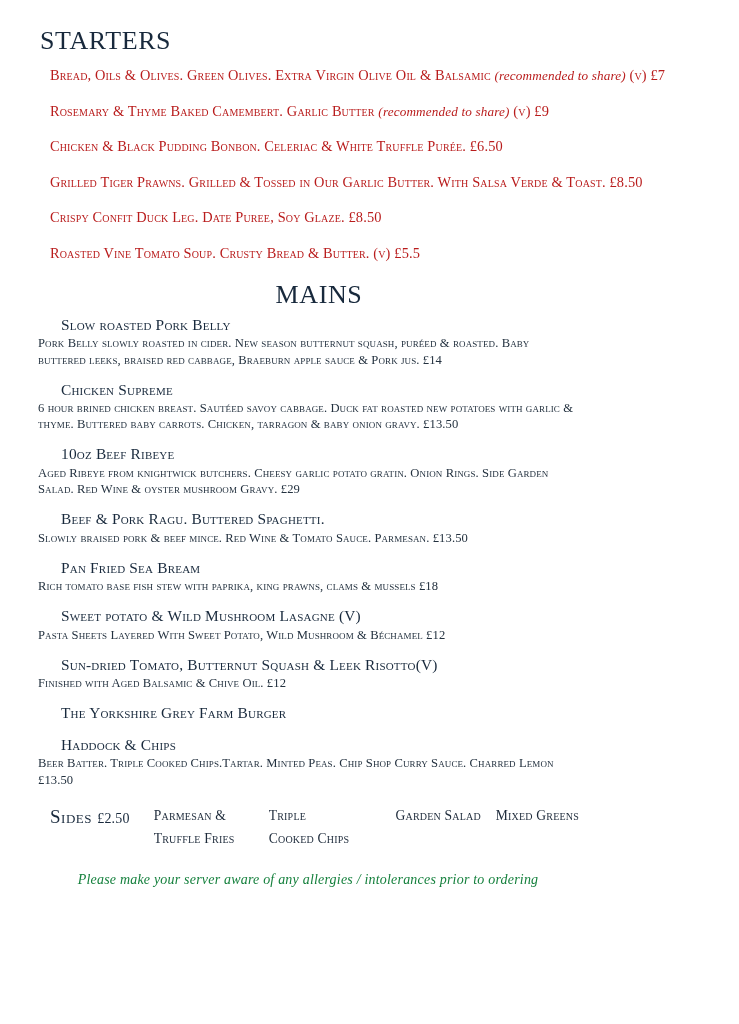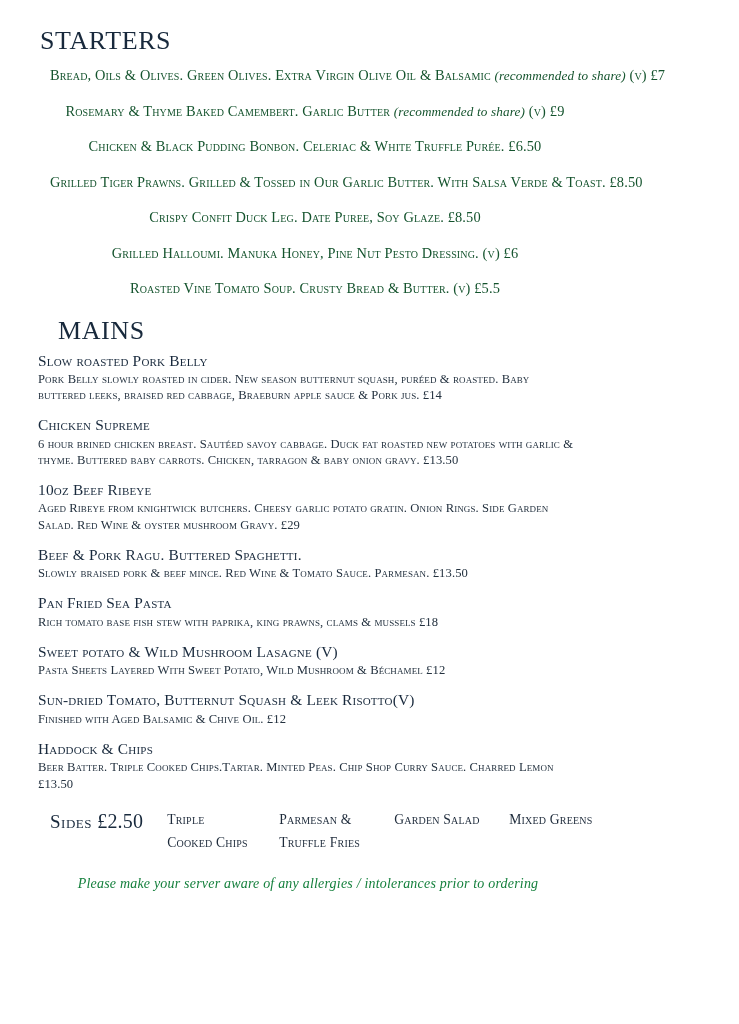--- a/index.html
+++ b/index.html
@@ -27,37 +27,36 @@
     font-family: "Liberation Serif", serif;
     font-size: 26px;
     letter-spacing: 0.6px;
     color: #18293c;
     margin: 0 0 4px 4px;
     font-weight: normal;
     font-variant: small-caps;
     text-transform: uppercase;
   }
   #starters-title { margin-top: 8px; }
-  #mains-title { margin-top: 18px; margin-left: 22px; }
+  #mains-title { margin-top: 18px; margin-left: 22px; text-align: center; }
 
   
   .starters-list {
     margin: 10px 0 0 0;
     padding: 0;
     list-style: none;
   }
   .starter-item {
     font-size: 14.4px;
-    color: #14532d;
+    color: #b91c1c;
     margin: 0 0 17px 14px;
     line-height: 1.25;
     font-variant: small-caps;
     letter-spacing: 0.15px;
     white-space: nowrap;
-    text-align: center;
   }
   .starter-item .note {
     font-style: italic;
     font-variant: normal;
     font-size: 13.2px;
   }
 
   
   .mains-list {
     margin: 6px 0 0 0;
@@ -67,20 +66,21 @@
   .main-item {
     margin: 0 0 13px 2px;
   }
   .main-name {
     font-size: 15.4px;
     color: #18293c;
     font-variant: small-caps;
     letter-spacing: 0.2px;
     line-height: 1.2;
     margin-bottom: 1px;
+    margin-left: 23px;
   }
   .main-desc {
     font-size: 12.6px;
     color: #23313f;
     font-variant: small-caps;
     letter-spacing: 0.1px;
     line-height: 1.28;
     max-width: 678px;
   }
 
@@ -92,40 +92,40 @@
   }
   .sides-label {
     font-size: 19px;
     font-variant: small-caps;
     letter-spacing: 0.5px;
     color: #18293c;
     white-space: nowrap;
     padding-top: 2px;
   }
   .sides-label .price {
-    font-size: 20px;
+    font-size: 14px;
     letter-spacing: 0.2px;
   }
   .sides-cols {
     display: flex;
     flex: 1;
     margin-left: 24px;
   }
   .side-col {
     font-size: 13.6px;
     font-variant: small-caps;
     letter-spacing: 0.2px;
     color: #1d2a3a;
     line-height: 1.7;
   }
   .side-col .line2 { display: block; }
   .side-col.c1 { width: 112px; }
   .side-col.c2 { width: 115px; }
   .side-col.c3 { width: 118px; }
-  .side-col.c4 { width: 115px; }
+  .side-col.c4 { width: 115px; text-align: center; }
   .side-col.c5 { width: 110px; }
 
   
   .footer-note {
     margin: 22px 0 0 0;
     text-align: center;
     font-size: 14px;
     font-style: italic;
     color: #15803d;
     letter-spacing: 0.2px;
@@ -148,23 +148,20 @@
     <li class="starter-item">
       <span>Chicken &amp; Black Pudding Bonbon. Celeriac  &amp; White Truffle Purée. £6.50</span><span class="note"></span><span></span>
     </li>
     <li class="starter-item">
       <span>Grilled Tiger Prawns. Grilled &amp; Tossed in Our Garlic Butter. With Salsa Verde &amp; Toast. £8.50</span><span class="note"></span><span></span>
     </li>
     <li class="starter-item">
       <span>Crispy Confit Duck Leg. Date Puree, Soy Glaze. £8.50</span><span class="note"></span><span></span>
     </li>
     <li class="starter-item">
-      <span>Grilled Halloumi. Manuka Honey, Pine Nut Pesto Dressing. (v)  £6</span><span class="note"></span><span></span>
-    </li>
-    <li class="starter-item">
       <span>Roasted Vine Tomato Soup. Crusty Bread &amp; Butter.  (v) £5.5</span><span class="note"></span><span></span>
     </li>
   </ul>
 
   <h1 class="section-title" id="mains-title">Mains</h1>
 
   <ul class="mains-list">
     <li class="main-item">
       <div class="main-name">Slow roasted Pork Belly</div>
       <div class="main-desc">Pork Belly slowly roasted in cider. New season butternut squash, puréed &amp; roasted. Baby buttered leeks, braised red cabbage, Braeburn apple sauce &amp; Pork jus. £14</div>
@@ -175,53 +172,54 @@
     </li>
     <li class="main-item">
       <div class="main-name">10oz Beef Ribeye</div>
       <div class="main-desc">Aged Ribeye from knightwick butchers. Cheesy garlic potato gratin. Onion Rings. Side Garden Salad. Red Wine &amp; oyster mushroom Gravy. £29</div>
     </li>
     <li class="main-item">
       <div class="main-name">Beef &amp; Pork Ragu. Buttered Spaghetti.</div>
       <div class="main-desc">Slowly braised pork &amp; beef mince. Red Wine &amp; Tomato Sauce. Parmesan. £13.50</div>
     </li>
     <li class="main-item">
-      <div class="main-name">Pan Fried Sea Pasta</div>
+      <div class="main-name">Pan Fried Sea Bream</div>
       <div class="main-desc">Rich tomato base fish stew with paprika, king prawns, clams &amp; mussels £18</div>
     </li>
     <li class="main-item">
       <div class="main-name">Sweet potato &amp; Wild Mushroom Lasagne (V)</div>
       <div class="main-desc">Pasta Sheets Layered With Sweet Potato, Wild Mushroom &amp; Béchamel  £12</div>
     </li>
     <li class="main-item">
       <div class="main-name">Sun-dried Tomato, Butternut Squash &amp; Leek Risotto(V)</div>
       <div class="main-desc">Finished with Aged Balsamic &amp; Chive Oil. £12</div>
     </li>
     <li class="main-item">
+      <div class="main-name">The Yorkshire Grey Farm Burger</div>
     </li>
     <li class="main-item">
       <div class="main-name">Haddock &amp; Chips</div>
       <div class="main-desc">Beer Batter. Triple Cooked Chips.Tartar. Minted Peas. Chip Shop Curry Sauce. Charred Lemon £13.50</div>
     </li>
   </ul>
 
   <div class="sides-block">
     <div class="sides-label">
       <span>Sides</span>
       <span class="price">£2.50</span>
     </div>
     <div class="sides-cols">
+      <div class="side-col c2">
+        <span>Parmesan &amp;</span>
+        <span class="line2">Truffle Fries</span>
+      </div>
       <div class="side-col c1">
         <span>Triple</span>
         <span class="line2">Cooked Chips</span>
       </div>
-      <div class="side-col c2">
-        <span>Parmesan &amp;</span>
-        <span class="line2">Truffle Fries</span>
-      </div>
       <div class="side-col c4">
         <span>Garden Salad</span>
         <span class="line2"></span>
       </div>
       <div class="side-col c5">
         <span>Mixed Greens</span>
         <span class="line2"></span>
       </div>
     </div>
   </div>

